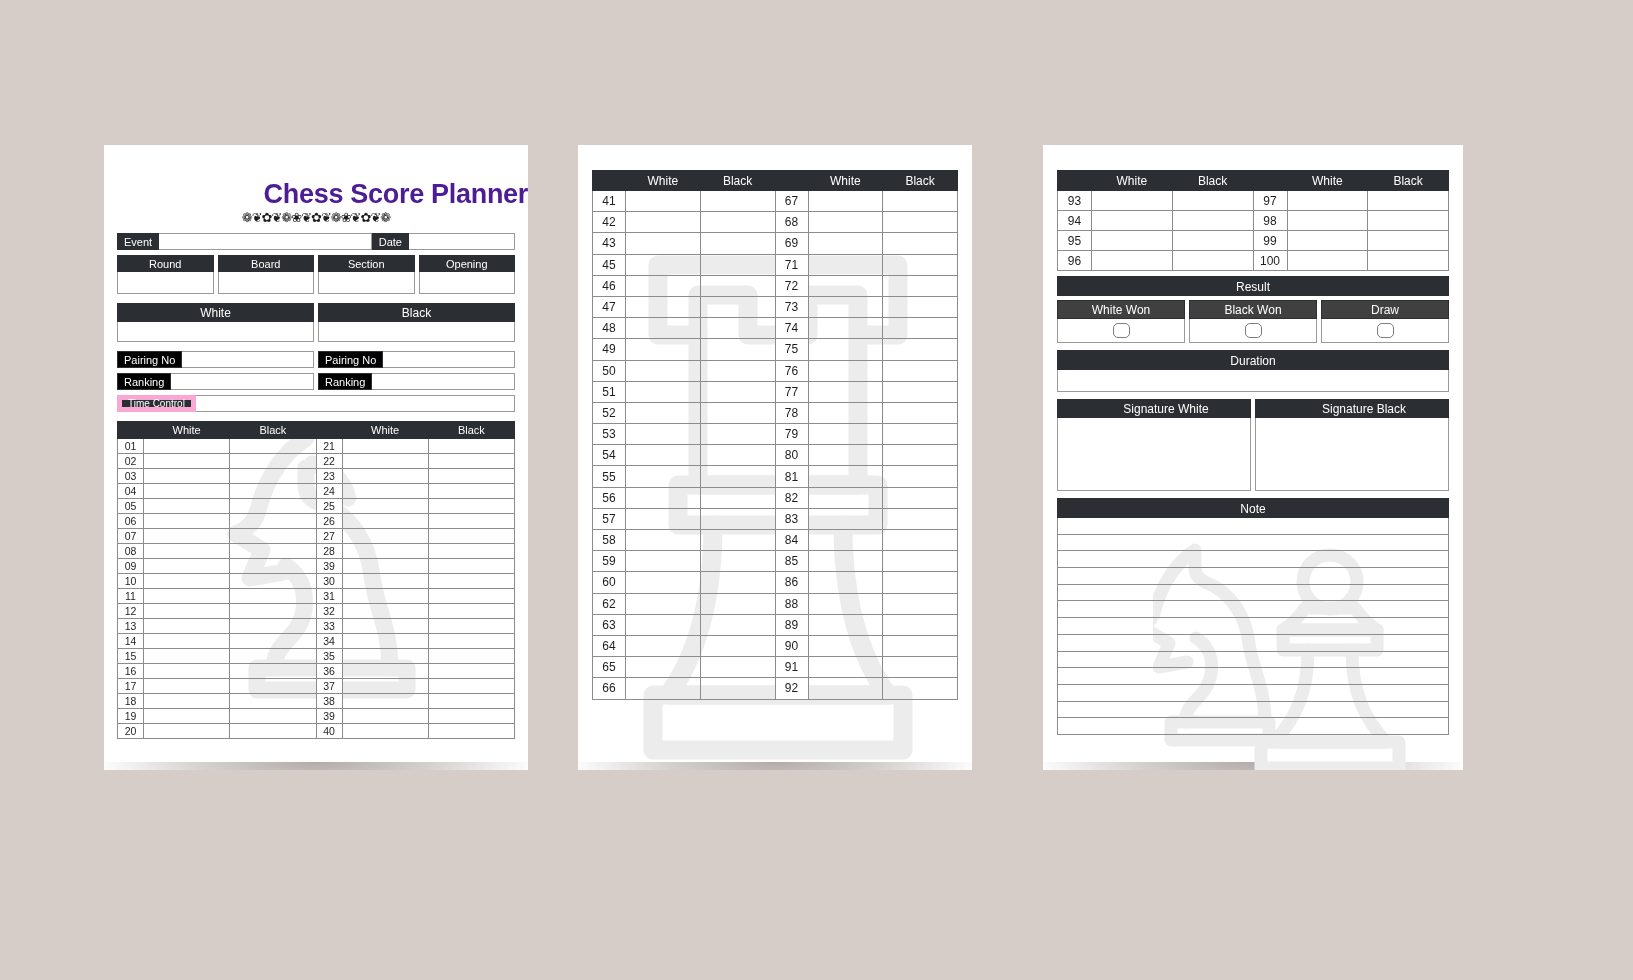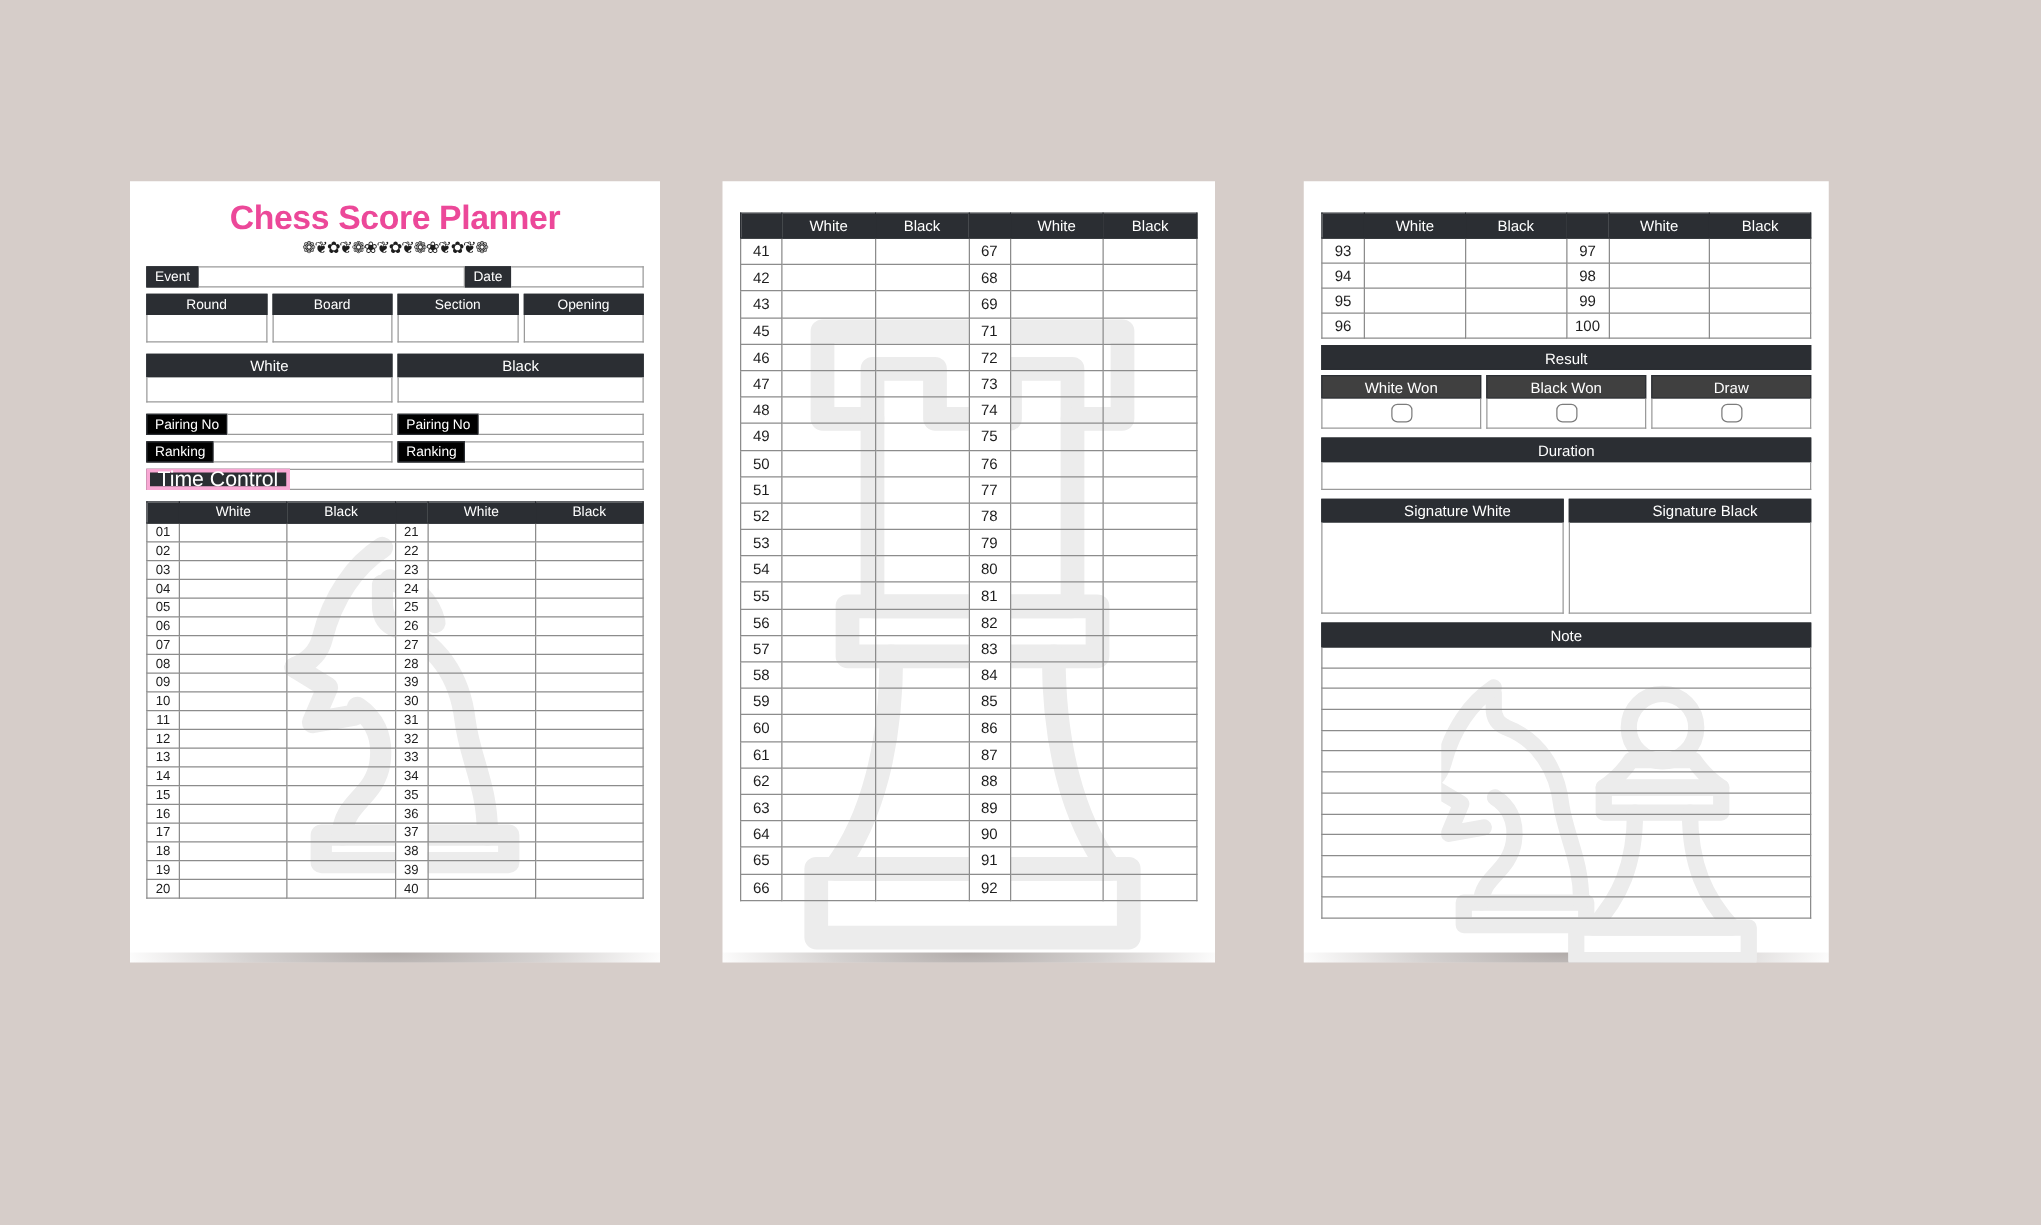--- a/index.html
+++ b/index.html
@@ -42,26 +42,26 @@
     z-index: 1;
     opacity: 1;
     pointer-events: none;
   }
   .wm1 { left: 58px; top: 255px; width: 300px; height: 310px; }
   .wm2 { left: 40px;  top: 80px;  width: 320px; height: 560px; }
   .wm3 { left: 110px; top: 385px; width: 260px; height: 250px; }
 
   
   .title {
-    text-align: center;
+    text-align: right;
     font-size: 27px;
     font-weight: bold;
-    color: #ec4899;
+    color: #4c1d95;
     letter-spacing: -0.3px;
-    padding-top: 16px;
+    padding-top: 36px;
     line-height: 1;
   }
   .ornament {
     text-align: center;
     margin-top: 2px;
     height: 16px;
     color: #1d1d1d;
     font-size: 13px;
     letter-spacing: -1px;
     white-space: nowrap;
@@ -105,23 +105,23 @@
   .pairline .half { flex: 1; display: flex; height: 17px; }
   .pairline .tag {
     background: #000000; color: #fff; font-size: 11px;
     padding: 0 6px; display: flex; align-items: center;
     border: 1px solid #2b2e33; white-space: nowrap;
   }
   .pairline .fill { flex: 1; border: 1px solid #9a9a9a; border-left: none; background: #fff; }
 
   .wide { display: flex; height: 17px; }
   .wide .tag {
-    background: #2b2e33; color: #fff; font-size: 17px;
+    background: #2b2e33; color: #fff; font-size: 10px;
     padding: 0 6px; display: flex; align-items: center;
-    border: 3px solid #f9a8d4; white-space: nowrap;
+    border: 5px solid #f9a8d4; white-space: nowrap;
   }
   .wide .fill { flex: 1; border: 1px solid #9a9a9a; border-left: none; background: #fff; }
 
   
   .movetable {
     width: 100%;
     border-collapse: collapse;
     table-layout: fixed;
     background: transparent;
   }
@@ -652,28 +652,20 @@
             </tr>
             <tr>
               <td class="num">60</td>
               <td></td>
               <td></td>
               <td class="num">86</td>
               <td></td>
               <td></td>
             </tr>
             <tr>
-              <td class="num">61</td>
-              <td></td>
-              <td></td>
-              <td class="num">87</td>
-              <td></td>
-              <td></td>
-            </tr>
-            <tr>
               <td class="num">62</td>
               <td></td>
               <td></td>
               <td class="num">88</td>
               <td></td>
               <td></td>
             </tr>
             <tr>
               <td class="num">63</td>
               <td></td>

